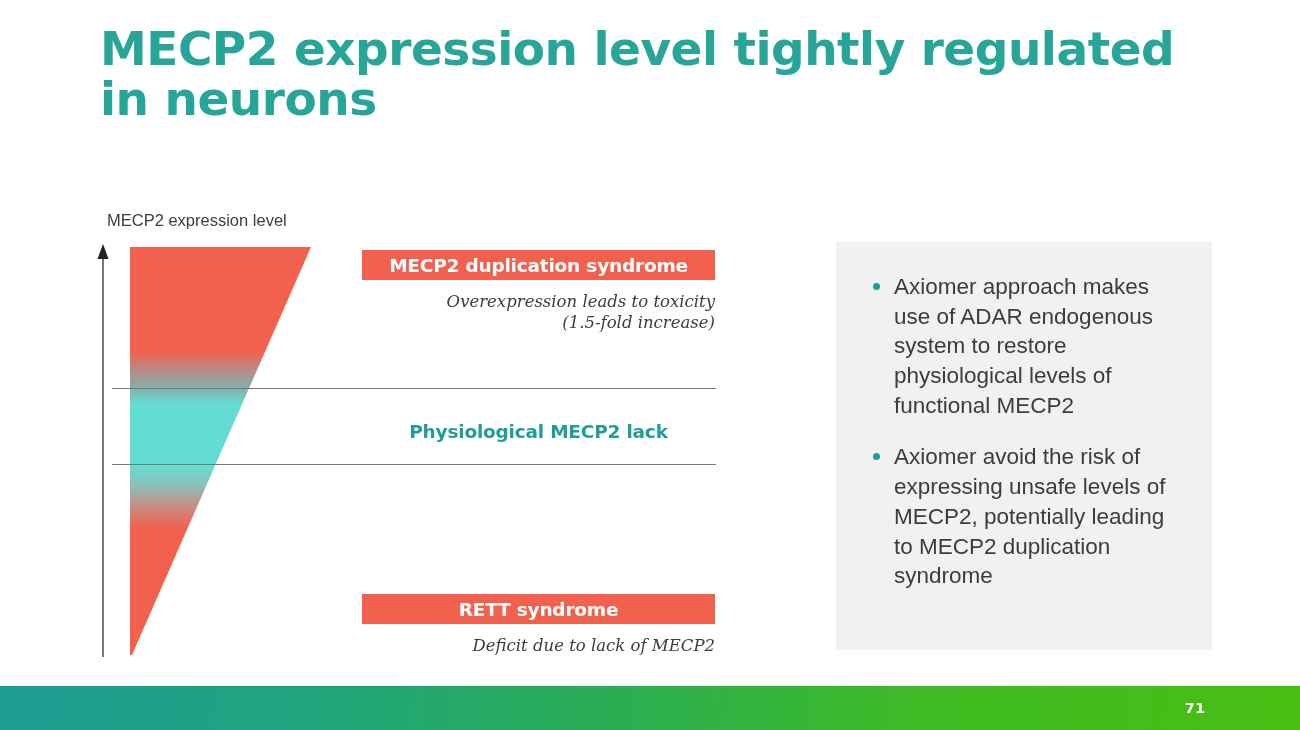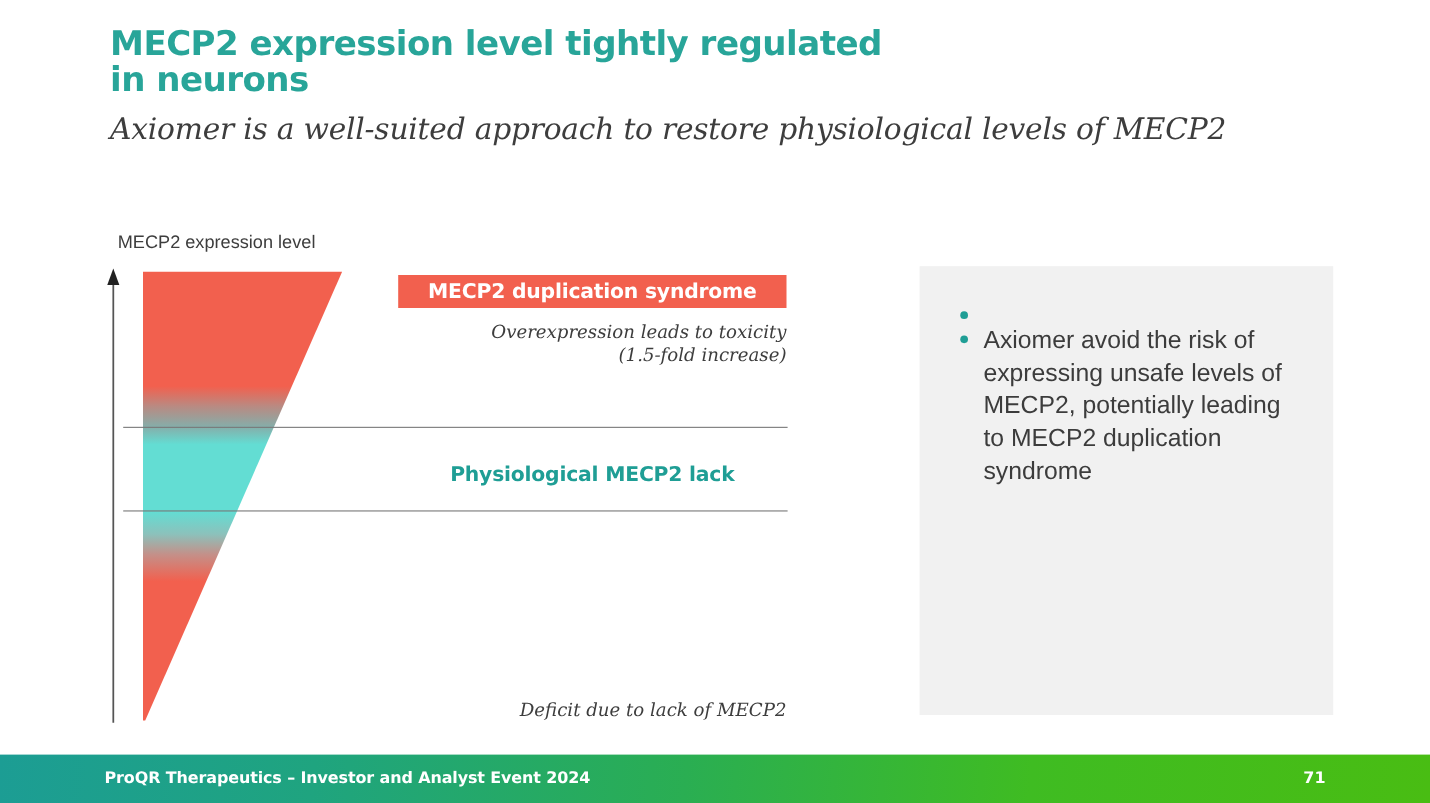--- a/index.html
+++ b/index.html
@@ -22,21 +22,21 @@
   
   #title-block {
     position: absolute;
     left: 100px;
     top: 24px;
     width: 1120px;
   }
   #slide-title {
     font-family: "DejaVu Sans", sans-serif;
     font-weight: 700;
-    font-size: 31px;
+    font-size: 47px;
     line-height: 1.07;
     letter-spacing: -0.5px;
     color: #28a599;
     margin: 0;
     white-space: pre-line;
   }
   #slide-subtitle {
     font-family: "DejaVu Serif", serif;
     font-style: italic;
     font-weight: 400;
@@ -211,21 +211,20 @@
   }
 </style>
 </head>
 <body>
 
 <div id="slide">
 
   <div id="title-block">
     <h1 id="slide-title">MECP2 expression level tightly regulated
 in neurons</h1>
-    <p id="slide-subtitle">Axiomer is a well-suited approach to restore physiological levels of MECP2</p>
   </div>
 
   <div id="chart-area">
 
     <div id="axis-caption">MECP2 expression level</div>
 
     <svg id="y-axis-svg" width="22" height="416">
       <line x1="11" y1="14" x2="11" y2="414" stroke="#555555" stroke-width="1.6"></line>
       <polygon points="11,1 5.5,16 16.5,16" fill="#222222"></polygon>
     </svg>
@@ -250,33 +249,34 @@
 
     <div class="ref-line" id="ref-line-upper"></div>
     <div class="ref-line" id="ref-line-lower"></div>
 
     <div class="banner" id="banner-dup">MECP2 duplication syndrome</div>
     <div class="banner-caption" id="caption-dup">Overexpression leads to toxicity
 (1.5-fold increase)</div>
 
     <div id="physio-label">Physiological MECP2 lack</div>
 
+    <div class="banner" id="banner-rett">RETT syndrome</div>
     <div class="banner-caption" id="caption-rett">Deficit due to lack of MECP2</div>
   </div>
 
   <div id="notes-panel">
     <ul id="notes-list">
       <li class="note-item">
         <span class="note-bullet"></span>
+        <span>Axiomer approach makes use of ADAR endogenous system to restore physiological levels of functional MECP2</span>
       </li>
       <li class="note-item">
         <span class="note-bullet"></span>
         <span>Axiomer avoid the risk of expressing unsafe levels of MECP2, potentially leading to MECP2 duplication syndrome</span>
       </li>
     </ul>
   </div>
 
   <div id="footer">
-    <div id="footer-text">ProQR Therapeutics – Investor and Analyst Event 2024</div>
     <div id="footer-page">71</div>
   </div>
 
 </div>
 
 </body></html>

